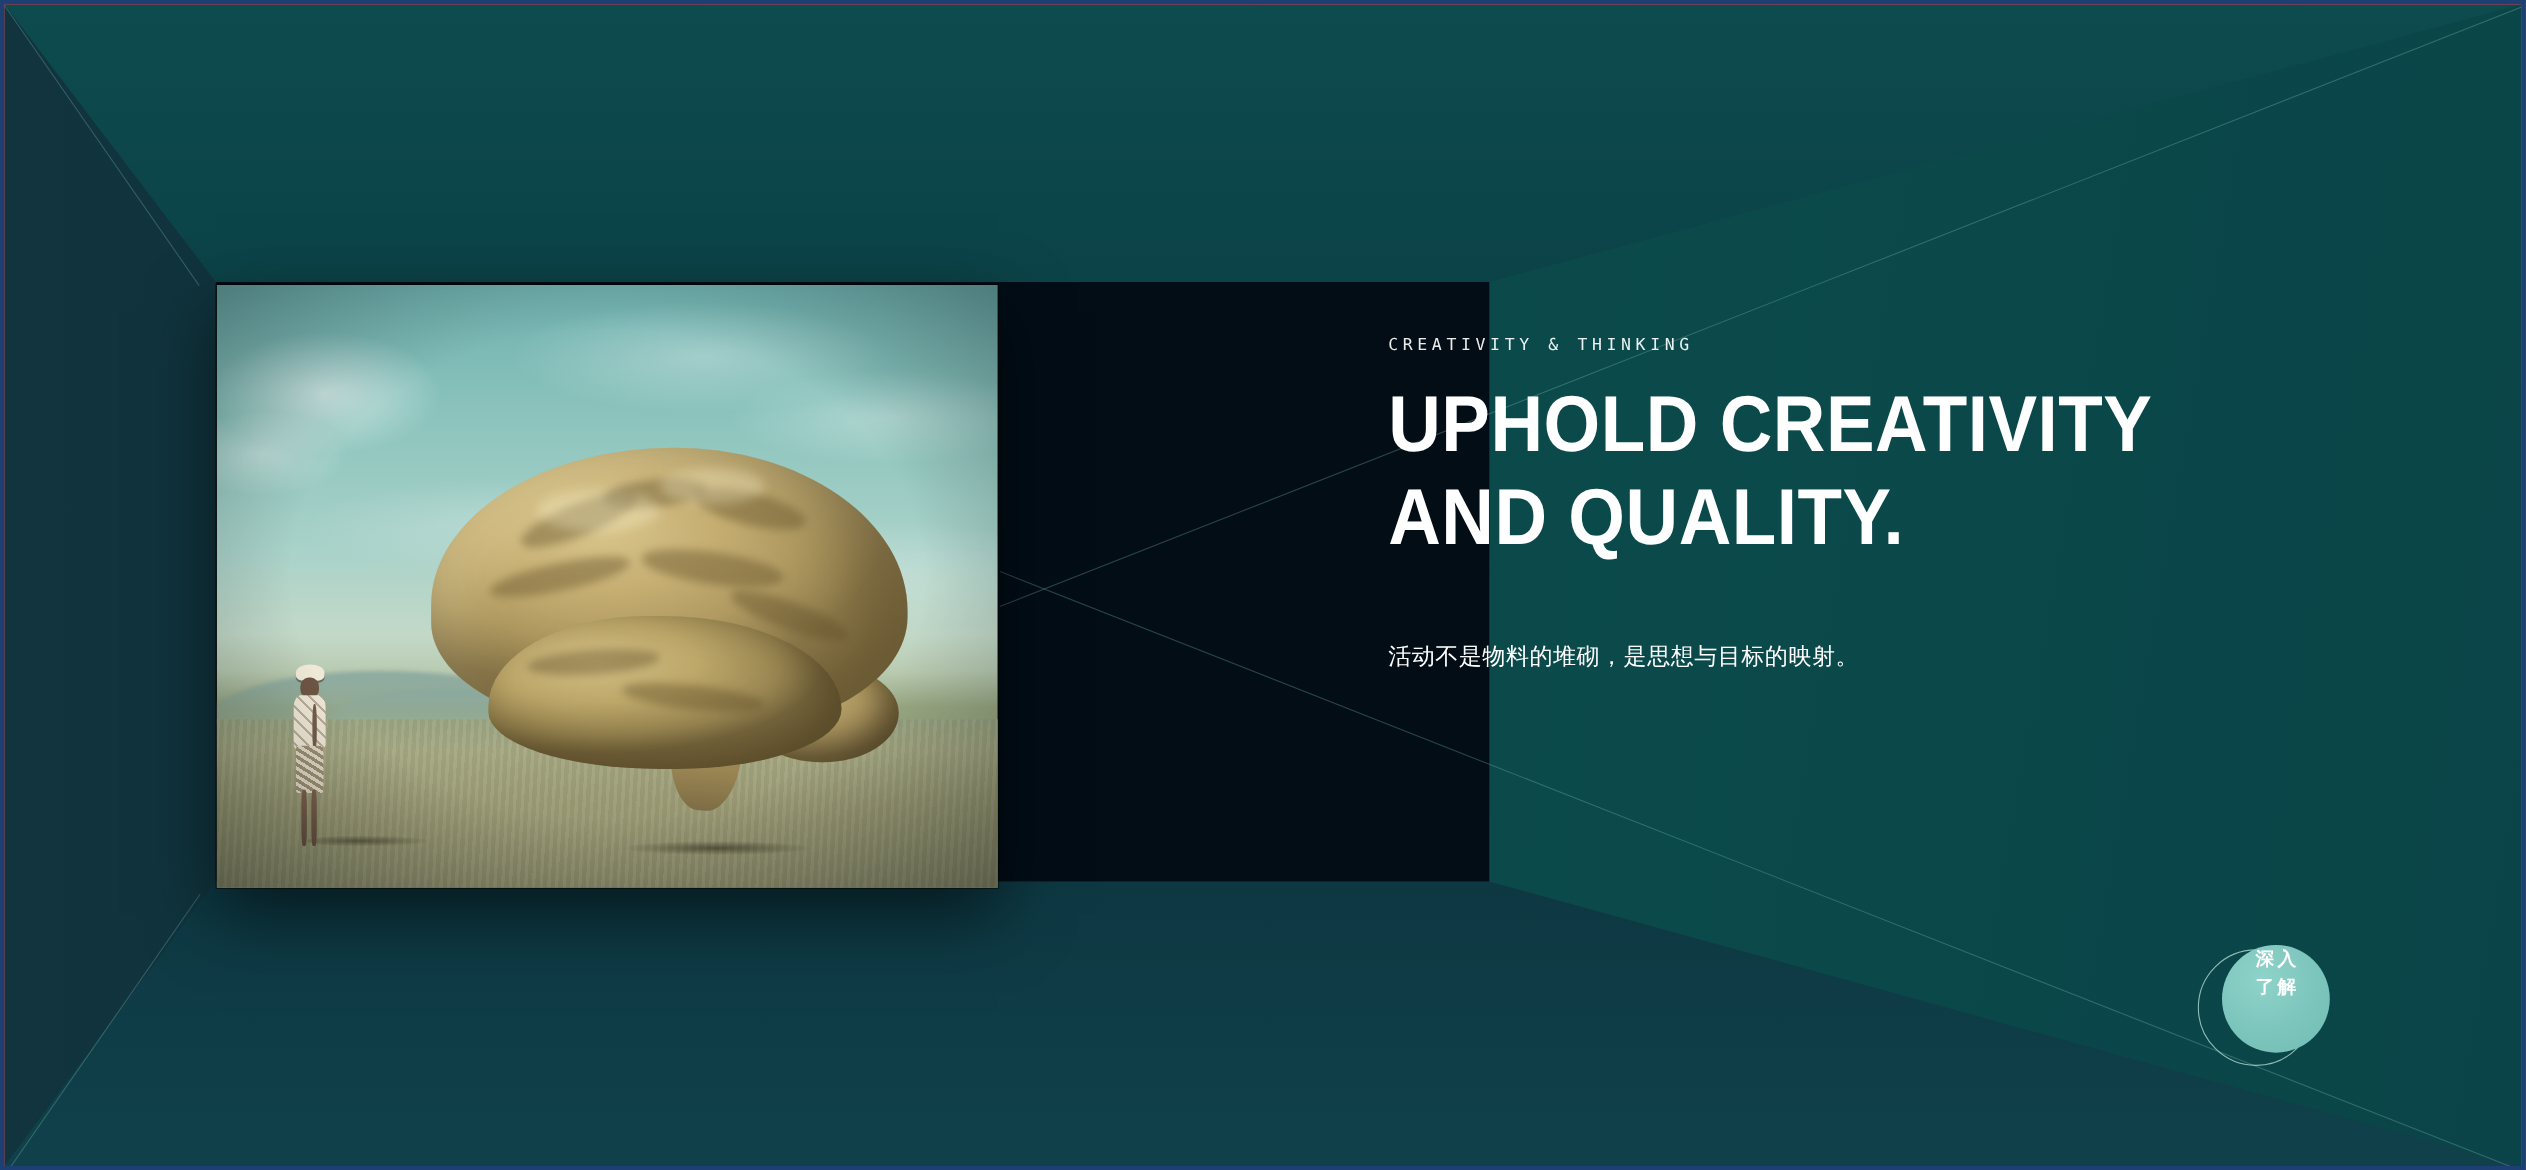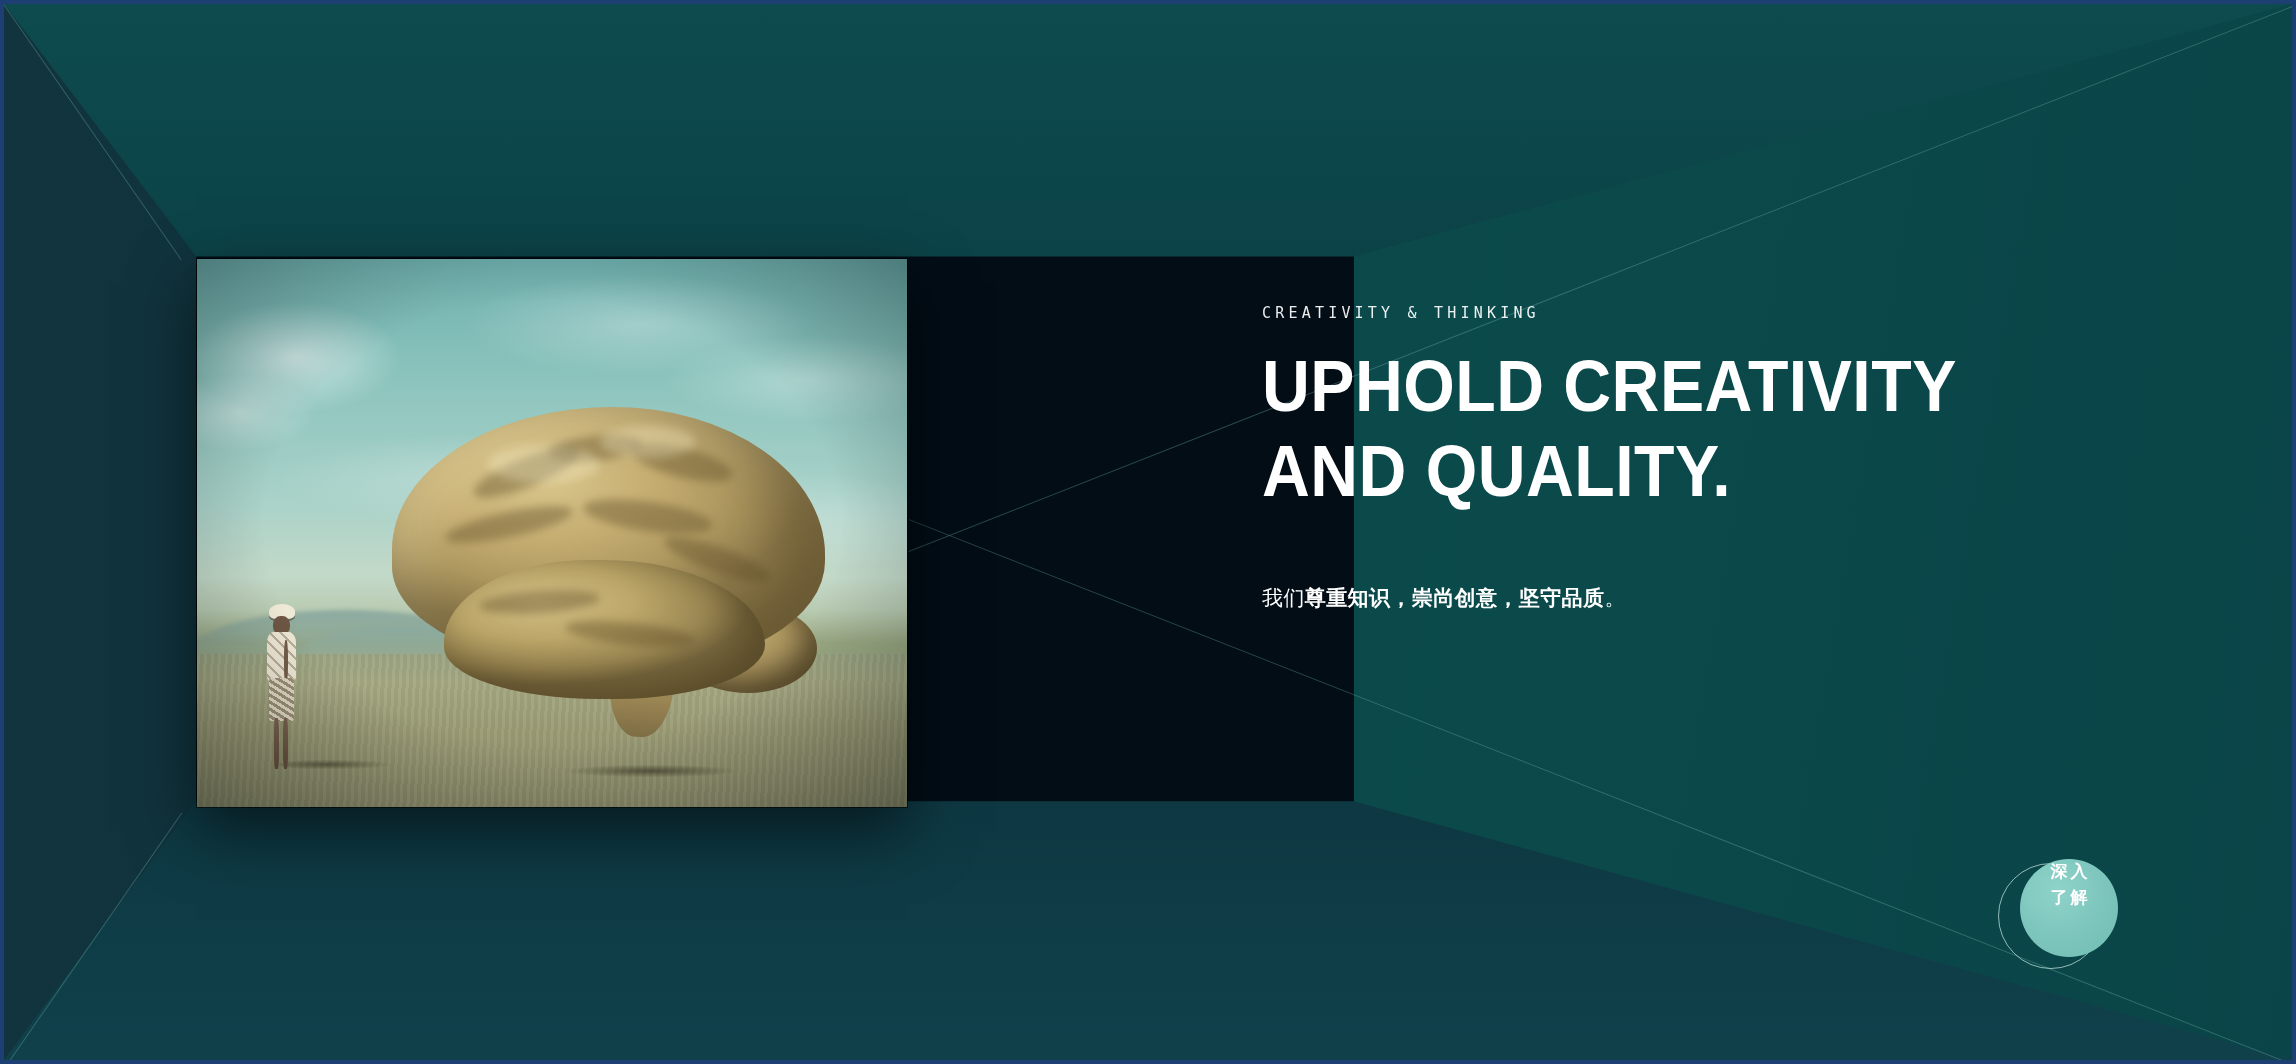--- a/index.html
+++ b/index.html
@@ -429,23 +429,21 @@
     <div class="art-tone"></div>
   </div>
 
   <div class="copy">
     <p class="eyebrow">CREATIVITY &amp; THINKING</p>
     <h1 class="headline">
       <span class="ln">UPHOLD CREATIVITY</span>
       <span class="ln">AND QUALITY.</span>
     </h1>
     <div class="lede">
-      <span class="ln">
-        <span>我们</span><b>尊重知识，崇尚创意，坚守品质</b><span>。</span>
-      </span>
+      <span class="ln">活动不是物料的堆砌，是思想与目标的映射。</span>
     </div>
   </div>
 
   <div class="cta">
     <div class="cta-ring"></div>
     <div class="cta-disc"></div>
     <div class="cta-label">
       <span>深入</span>
       <span>了解</span>
     </div>

